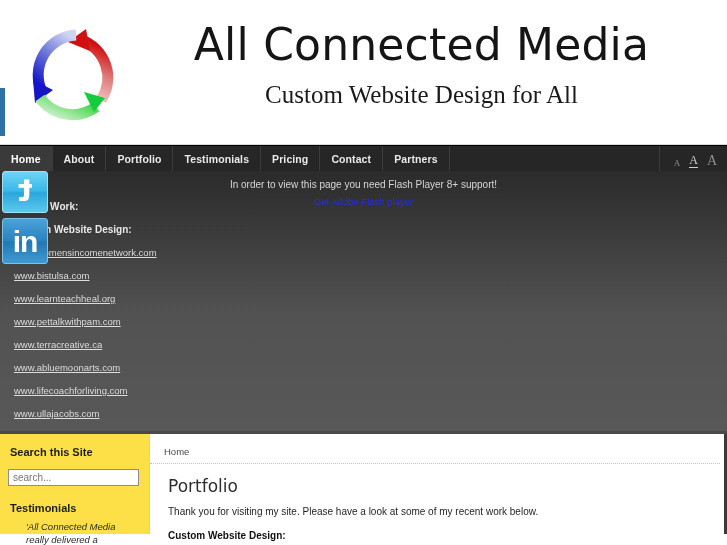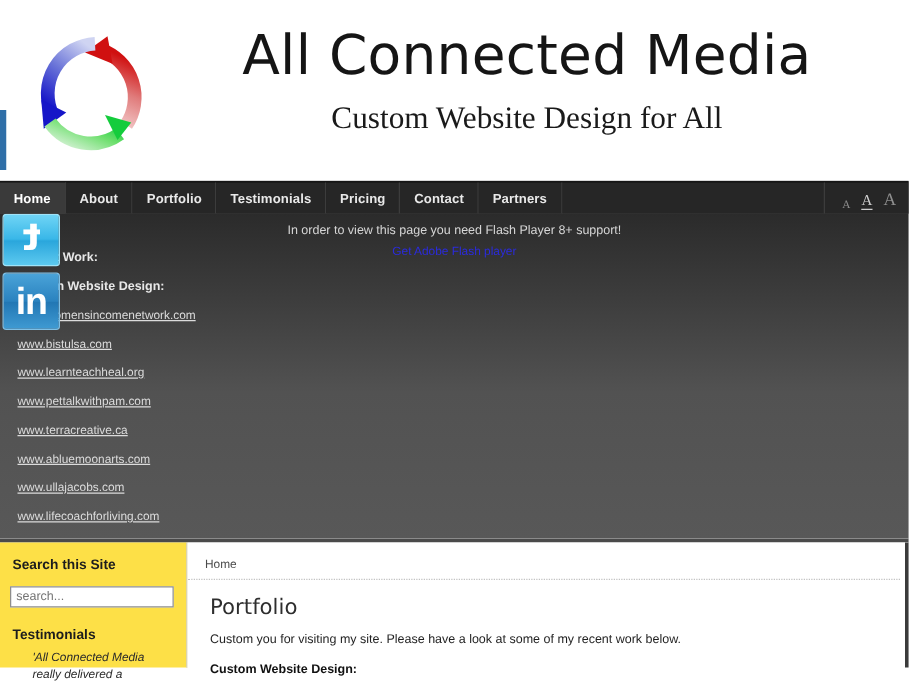--- a/index.html
+++ b/index.html
@@ -373,22 +373,22 @@
 
   <div class="shadow-content">
     <div class="sc-head">Recent Work:</div>
     <div class="sc-head">Custom Website Design:</div>
     <a class="sc-link">www.womensincomenetwork.com</a>
     <a class="sc-link">www.bistulsa.com</a>
     <a class="sc-link">www.learnteachheal.org</a>
     <a class="sc-link">www.pettalkwithpam.com</a>
     <a class="sc-link">www.terracreative.ca</a>
     <a class="sc-link">www.abluemoonarts.com</a>
+    <a class="sc-link">www.lifecoachforliving.com</a>
     <a class="sc-link">www.ullajacobs.com</a>
-    <a class="sc-link">www.lifecoachforliving.com</a>
 
   </div>
 
   <div class="social-rail">
     <div class="social-icon icon-twitter">
       <span class="tw-glyph">t</span>
     </div>
     <div class="social-icon icon-linkedin">
       <span class="li-glyph">in</span>
     </div>
@@ -401,17 +401,17 @@
     <div class="lc-head">Search this Site</div>
     <input class="search-input" type="text" placeholder="search..." style="">
     <div class="lc-head2">Testimonials</div>
     <div class="lc-quote">'All Connected Media really delivered a</div>
   </div>
 
   <div class="right-col">
     <div class="breadcrumb">Home</div>
     <div class="content-pad">
       <h1 class="page-title">Portfolio</h1>
-      <p class="page-intro">Custom you for visiting my site.  Please have a look at some of my recent work below.</p>
+      <p class="page-intro">Thank you for visiting my site.  Please have a look at some of my recent work below.</p>
       <p class="page-sub">Custom Website Design:</p>
     </div>
   </div>
 </div>
 
 </body></html>

